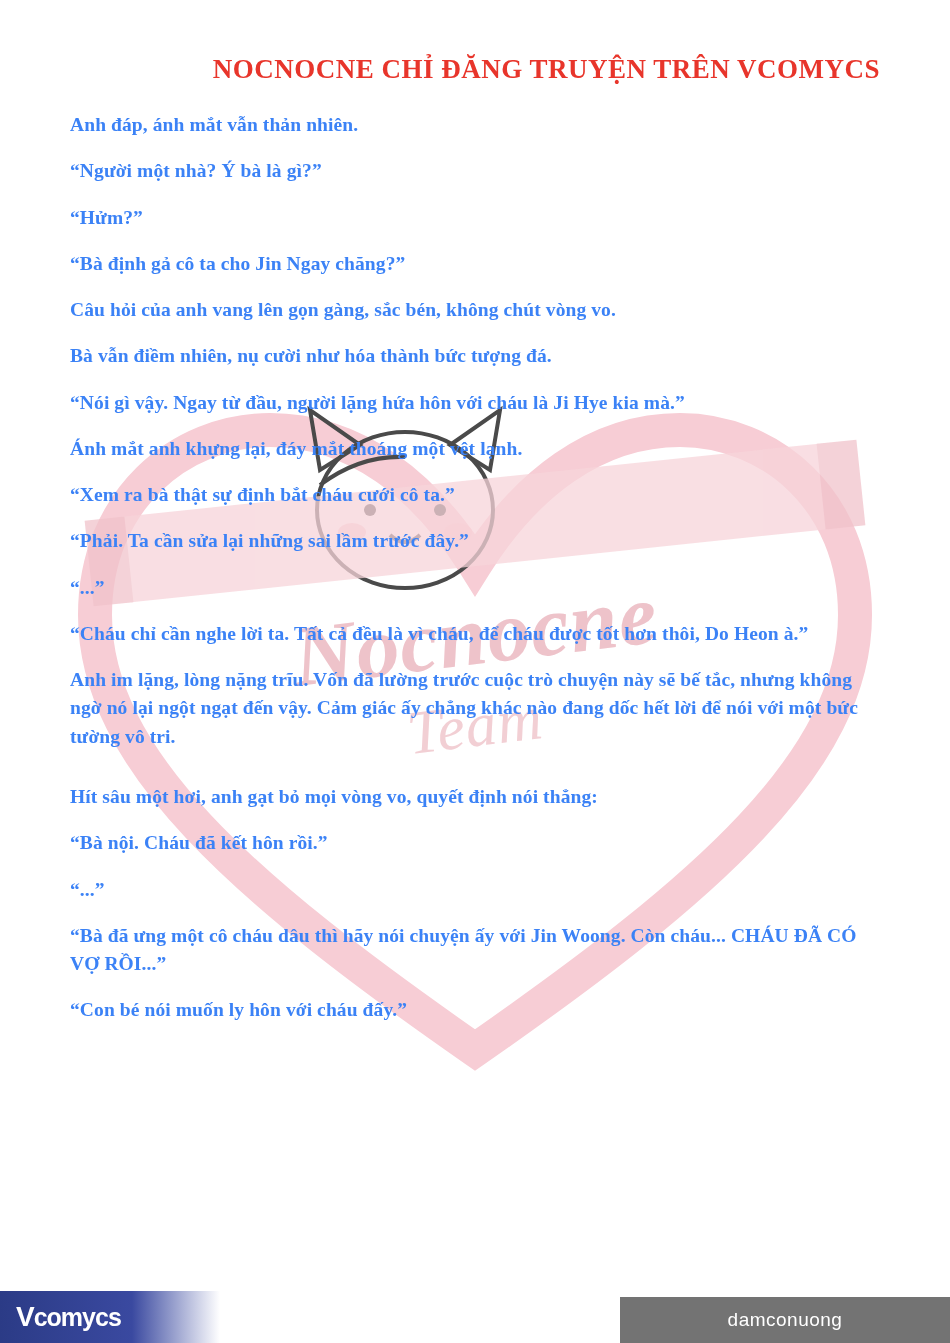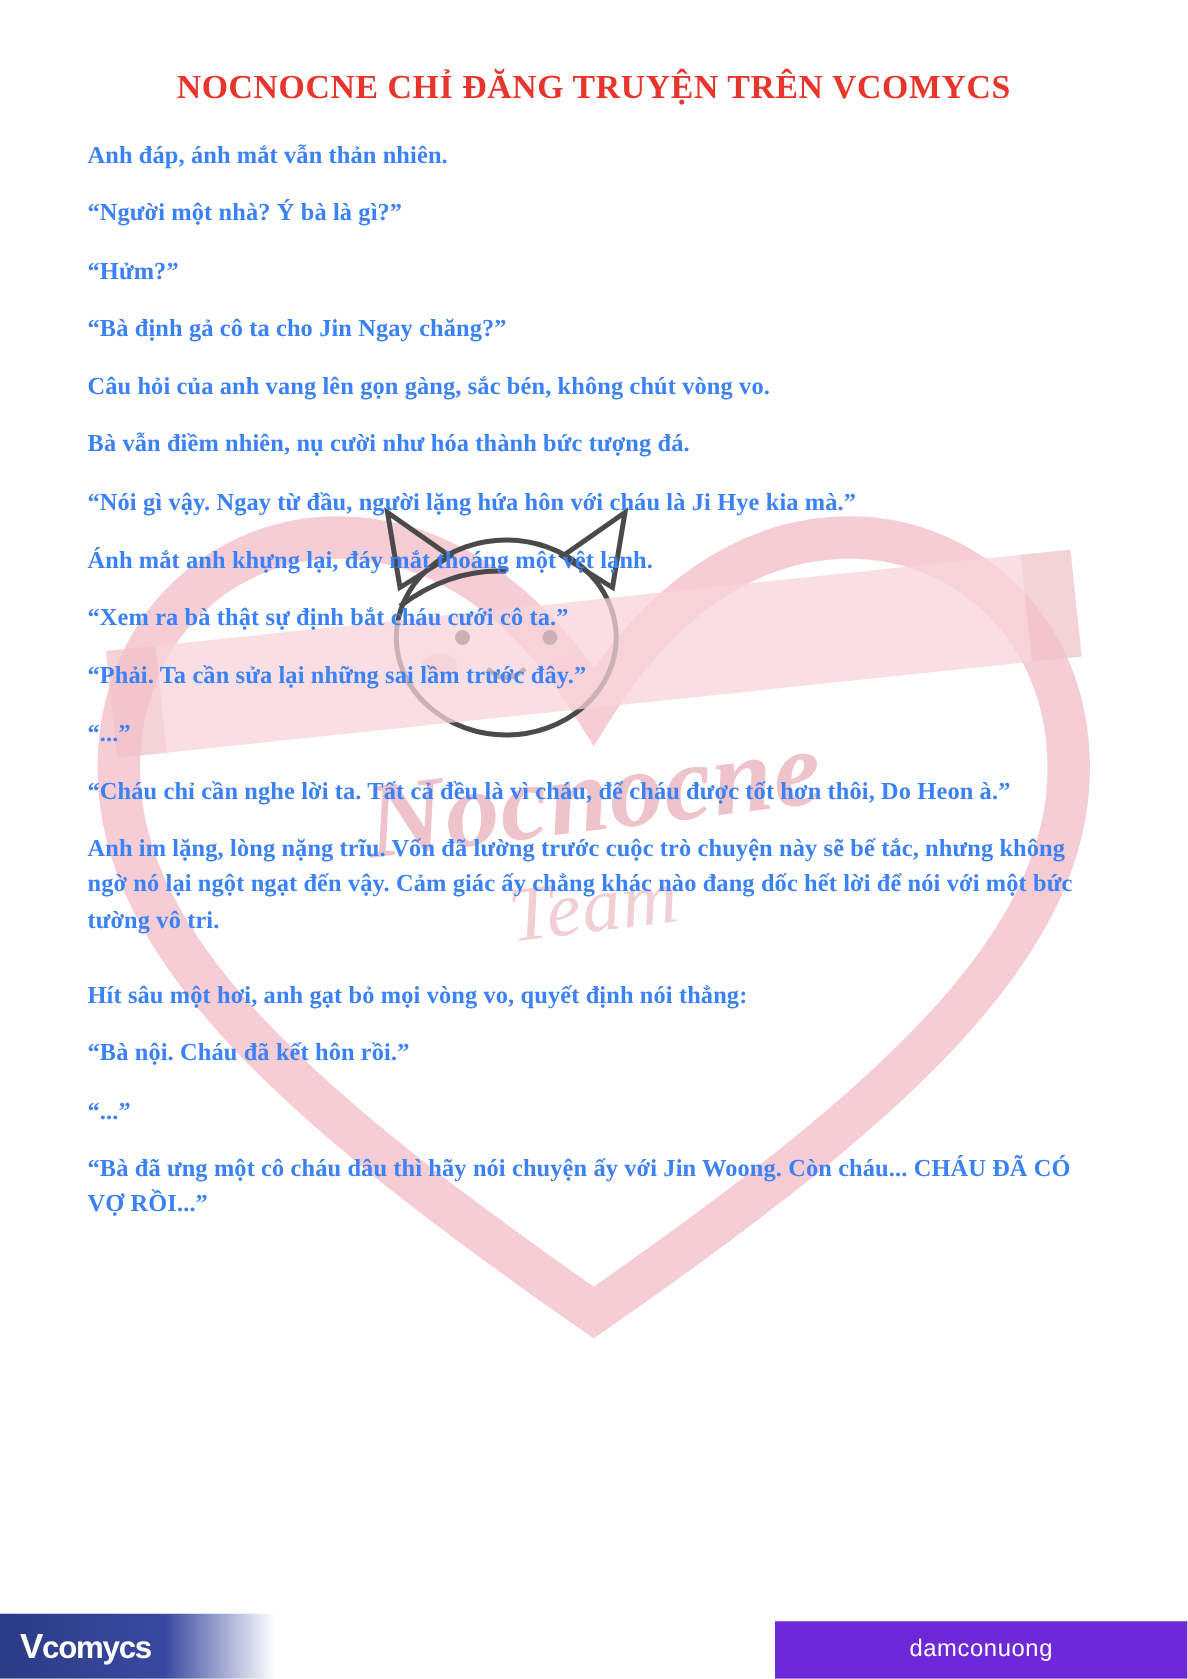--- a/index.html
+++ b/index.html
@@ -91,21 +91,21 @@
   }
 
   
   .page {
     position: relative;
     z-index: 2;
     padding: 46px 70px 0 70px;
     box-sizing: border-box;
   }
   .banner {
-    text-align: center;
+    text-align: right;
     color: #e8352b;
     font-weight: bold;
     font-size: 27px;
     letter-spacing: .5px;
     margin: 8px 0 26px 0;
     font-family: "Liberation Serif", serif;
   }
   .para {
     font-size: 19.5px;
     line-height: 1.45;
@@ -148,21 +148,21 @@
     display: flex;
     align-items: baseline;
   }
   .footer-logo .v {
     font-size: 28px;
     color: #ffffff;
   }
   .footer-right {
     width: 330px;
     height: 46px;
-    background: #6d28d9;
+    background: #737373;
     display: flex;
     align-items: center;
     justify-content: center;
     color: #ffffff;
     font-family: "Liberation Sans", sans-serif;
     font-size: 19px;
     letter-spacing: .5px;
   }
 </style>
 </head>
@@ -204,20 +204,21 @@
   <p class="para">Ánh mắt anh khựng lại, đáy mắt thoáng một vệt lạnh.</p>
   <p class="para">“Xem ra bà thật sự định bắt cháu cưới cô ta.”</p>
   <p class="para">“Phải. Ta cần sửa lại những sai lầm trước đây.”</p>
   <p class="para">“...”</p>
   <p class="para">“Cháu chỉ cần nghe lời ta. Tất cả đều là vì cháu, để cháu được tốt hơn thôi, Do Heon à.”</p>
   <p class="para big">Anh im lặng, lòng nặng trĩu. Vốn đã lường trước cuộc trò chuyện này sẽ bế tắc, nhưng không ngờ nó lại ngột ngạt đến vậy. Cảm giác ấy chẳng khác nào đang dốc hết lời để nói với một bức tường vô tri.</p>
   <p class="para">Hít sâu một hơi, anh gạt bỏ mọi vòng vo, quyết định nói thẳng:</p>
   <p class="para">“Bà nội. Cháu đã kết hôn rồi.”</p>
   <p class="para">“...”</p>
   <p class="para">“Bà đã ưng một cô cháu dâu thì hãy nói chuyện ấy với Jin Woong. Còn cháu... CHÁU ĐÃ CÓ VỢ RỒI...”</p>
+  <p class="para">“Con bé nói muốn ly hôn với cháu đấy.”</p>
 
 </div>
 
 <div class="footer">
   <div class="footer-left">
     <div class="footer-logo">
       <span class="v">V</span>
         <span>comycs</span>
     </div>
   </div>

